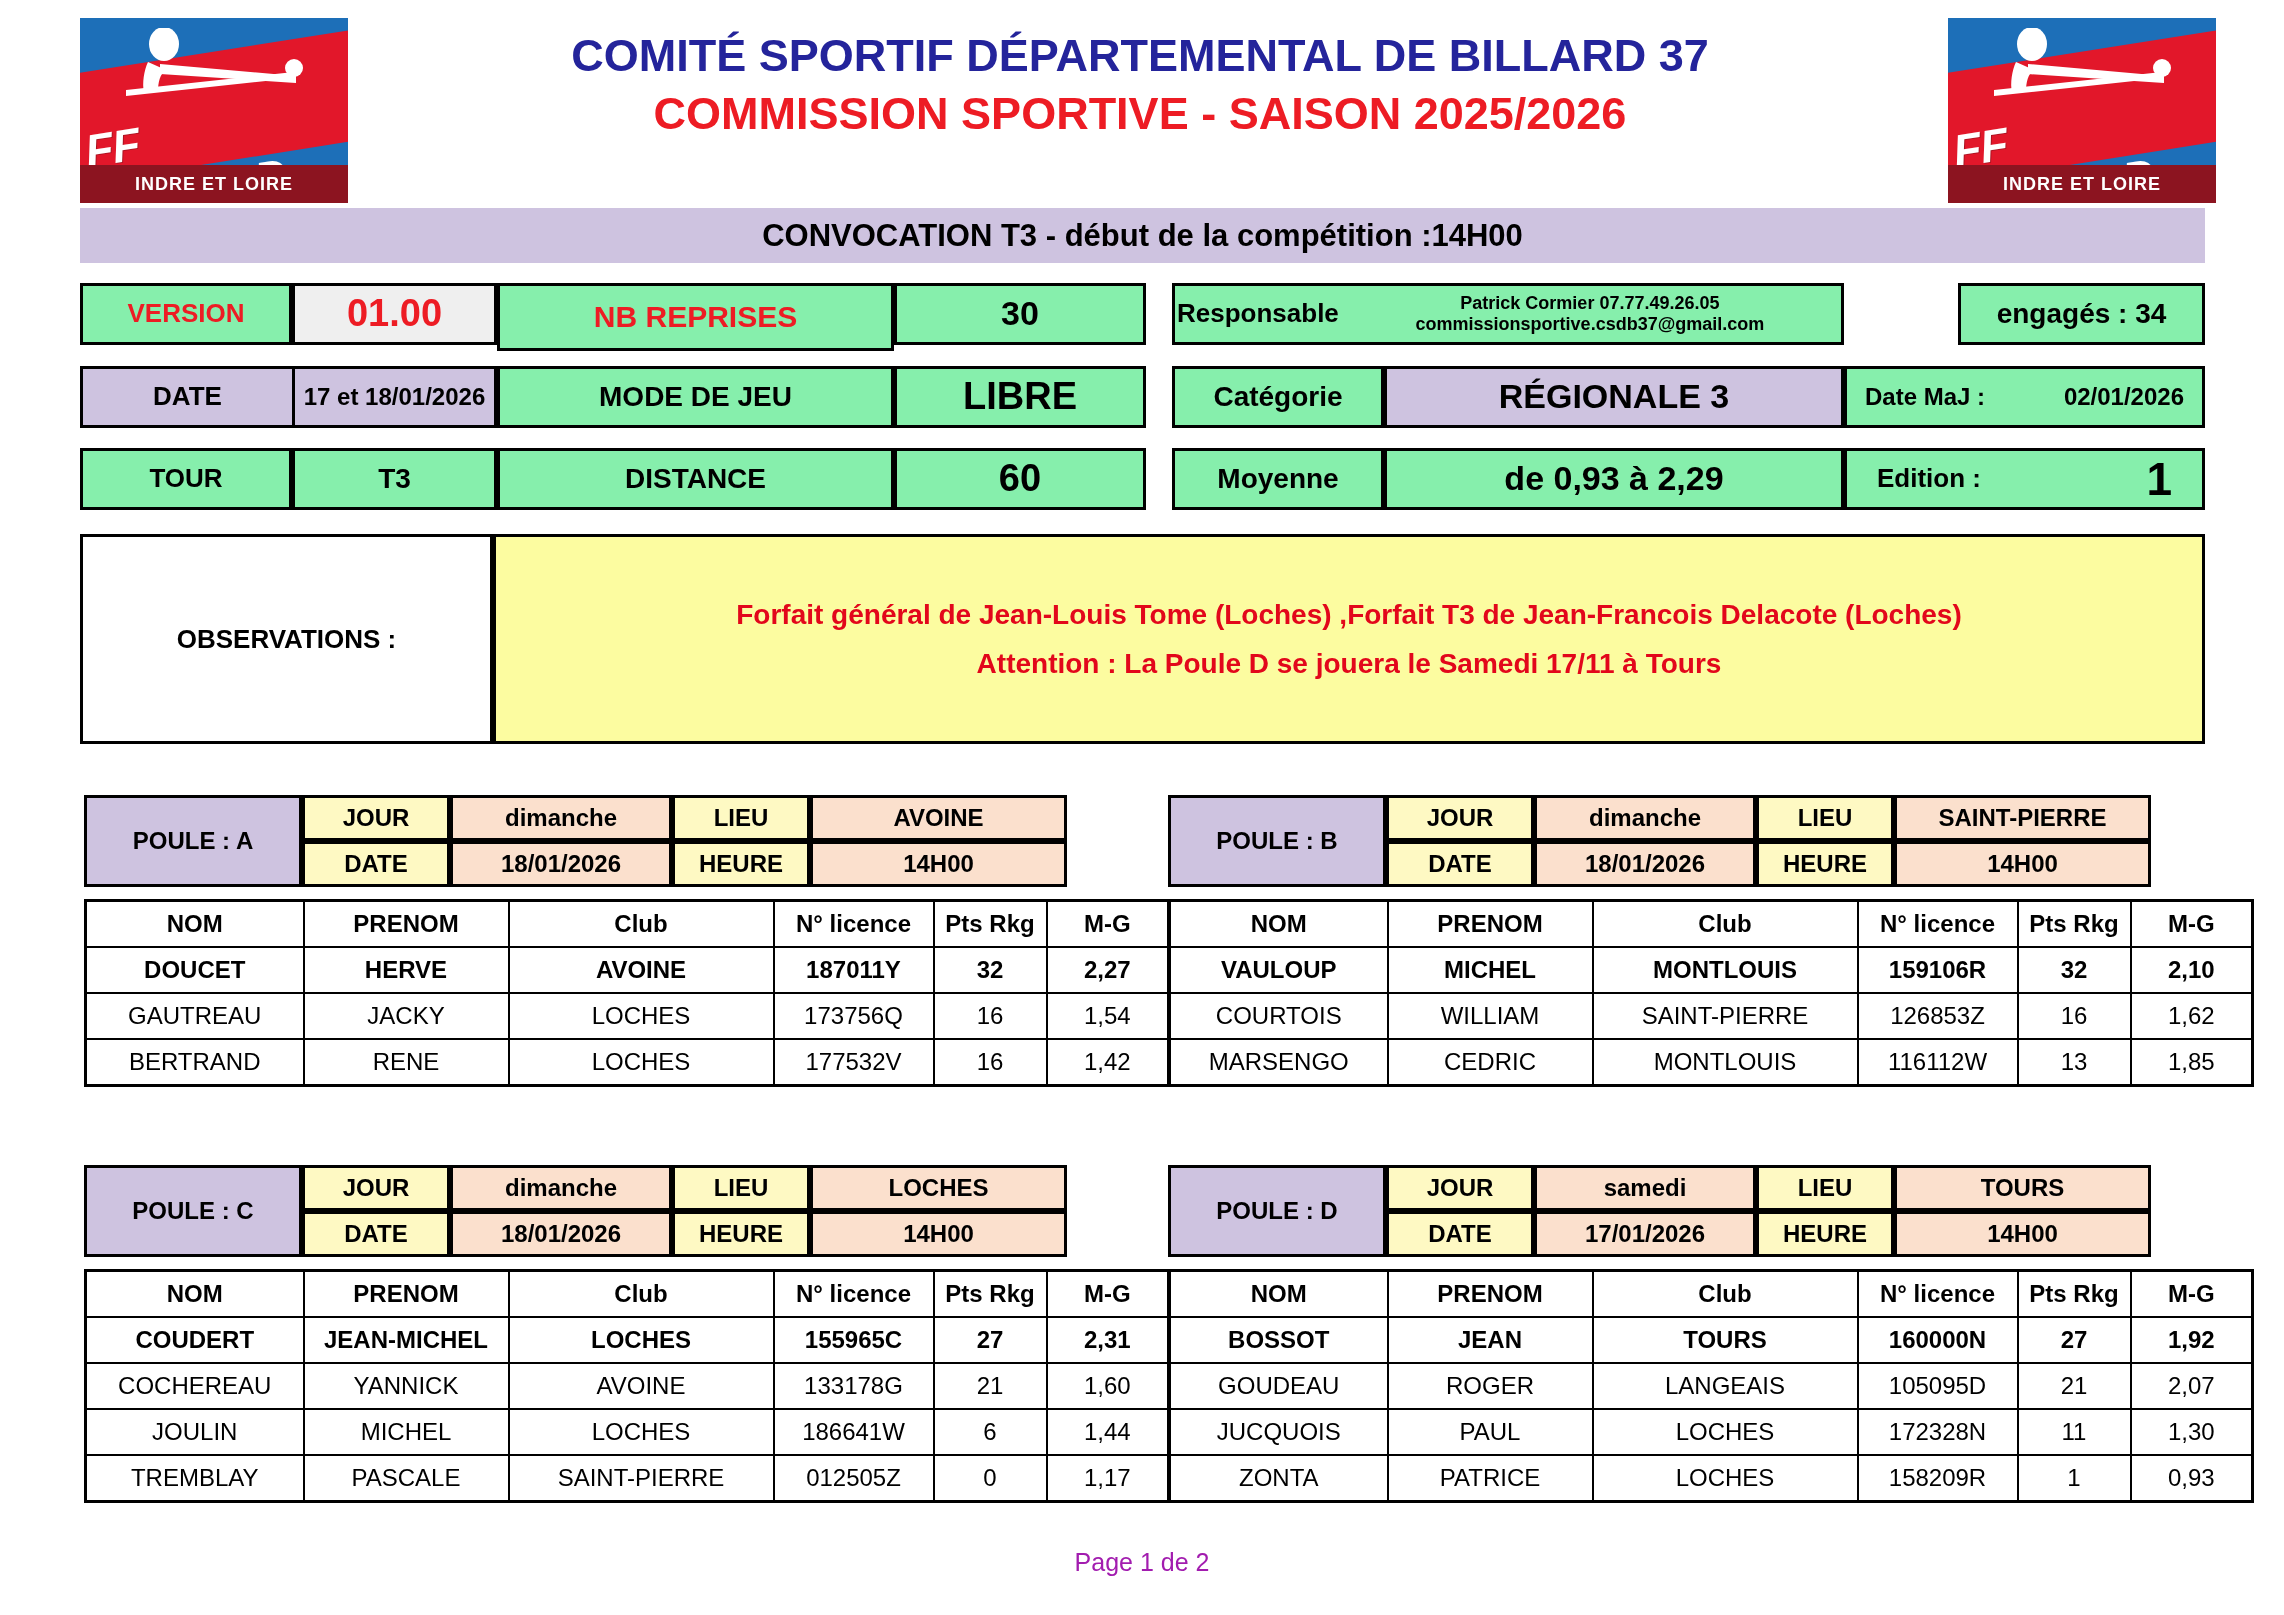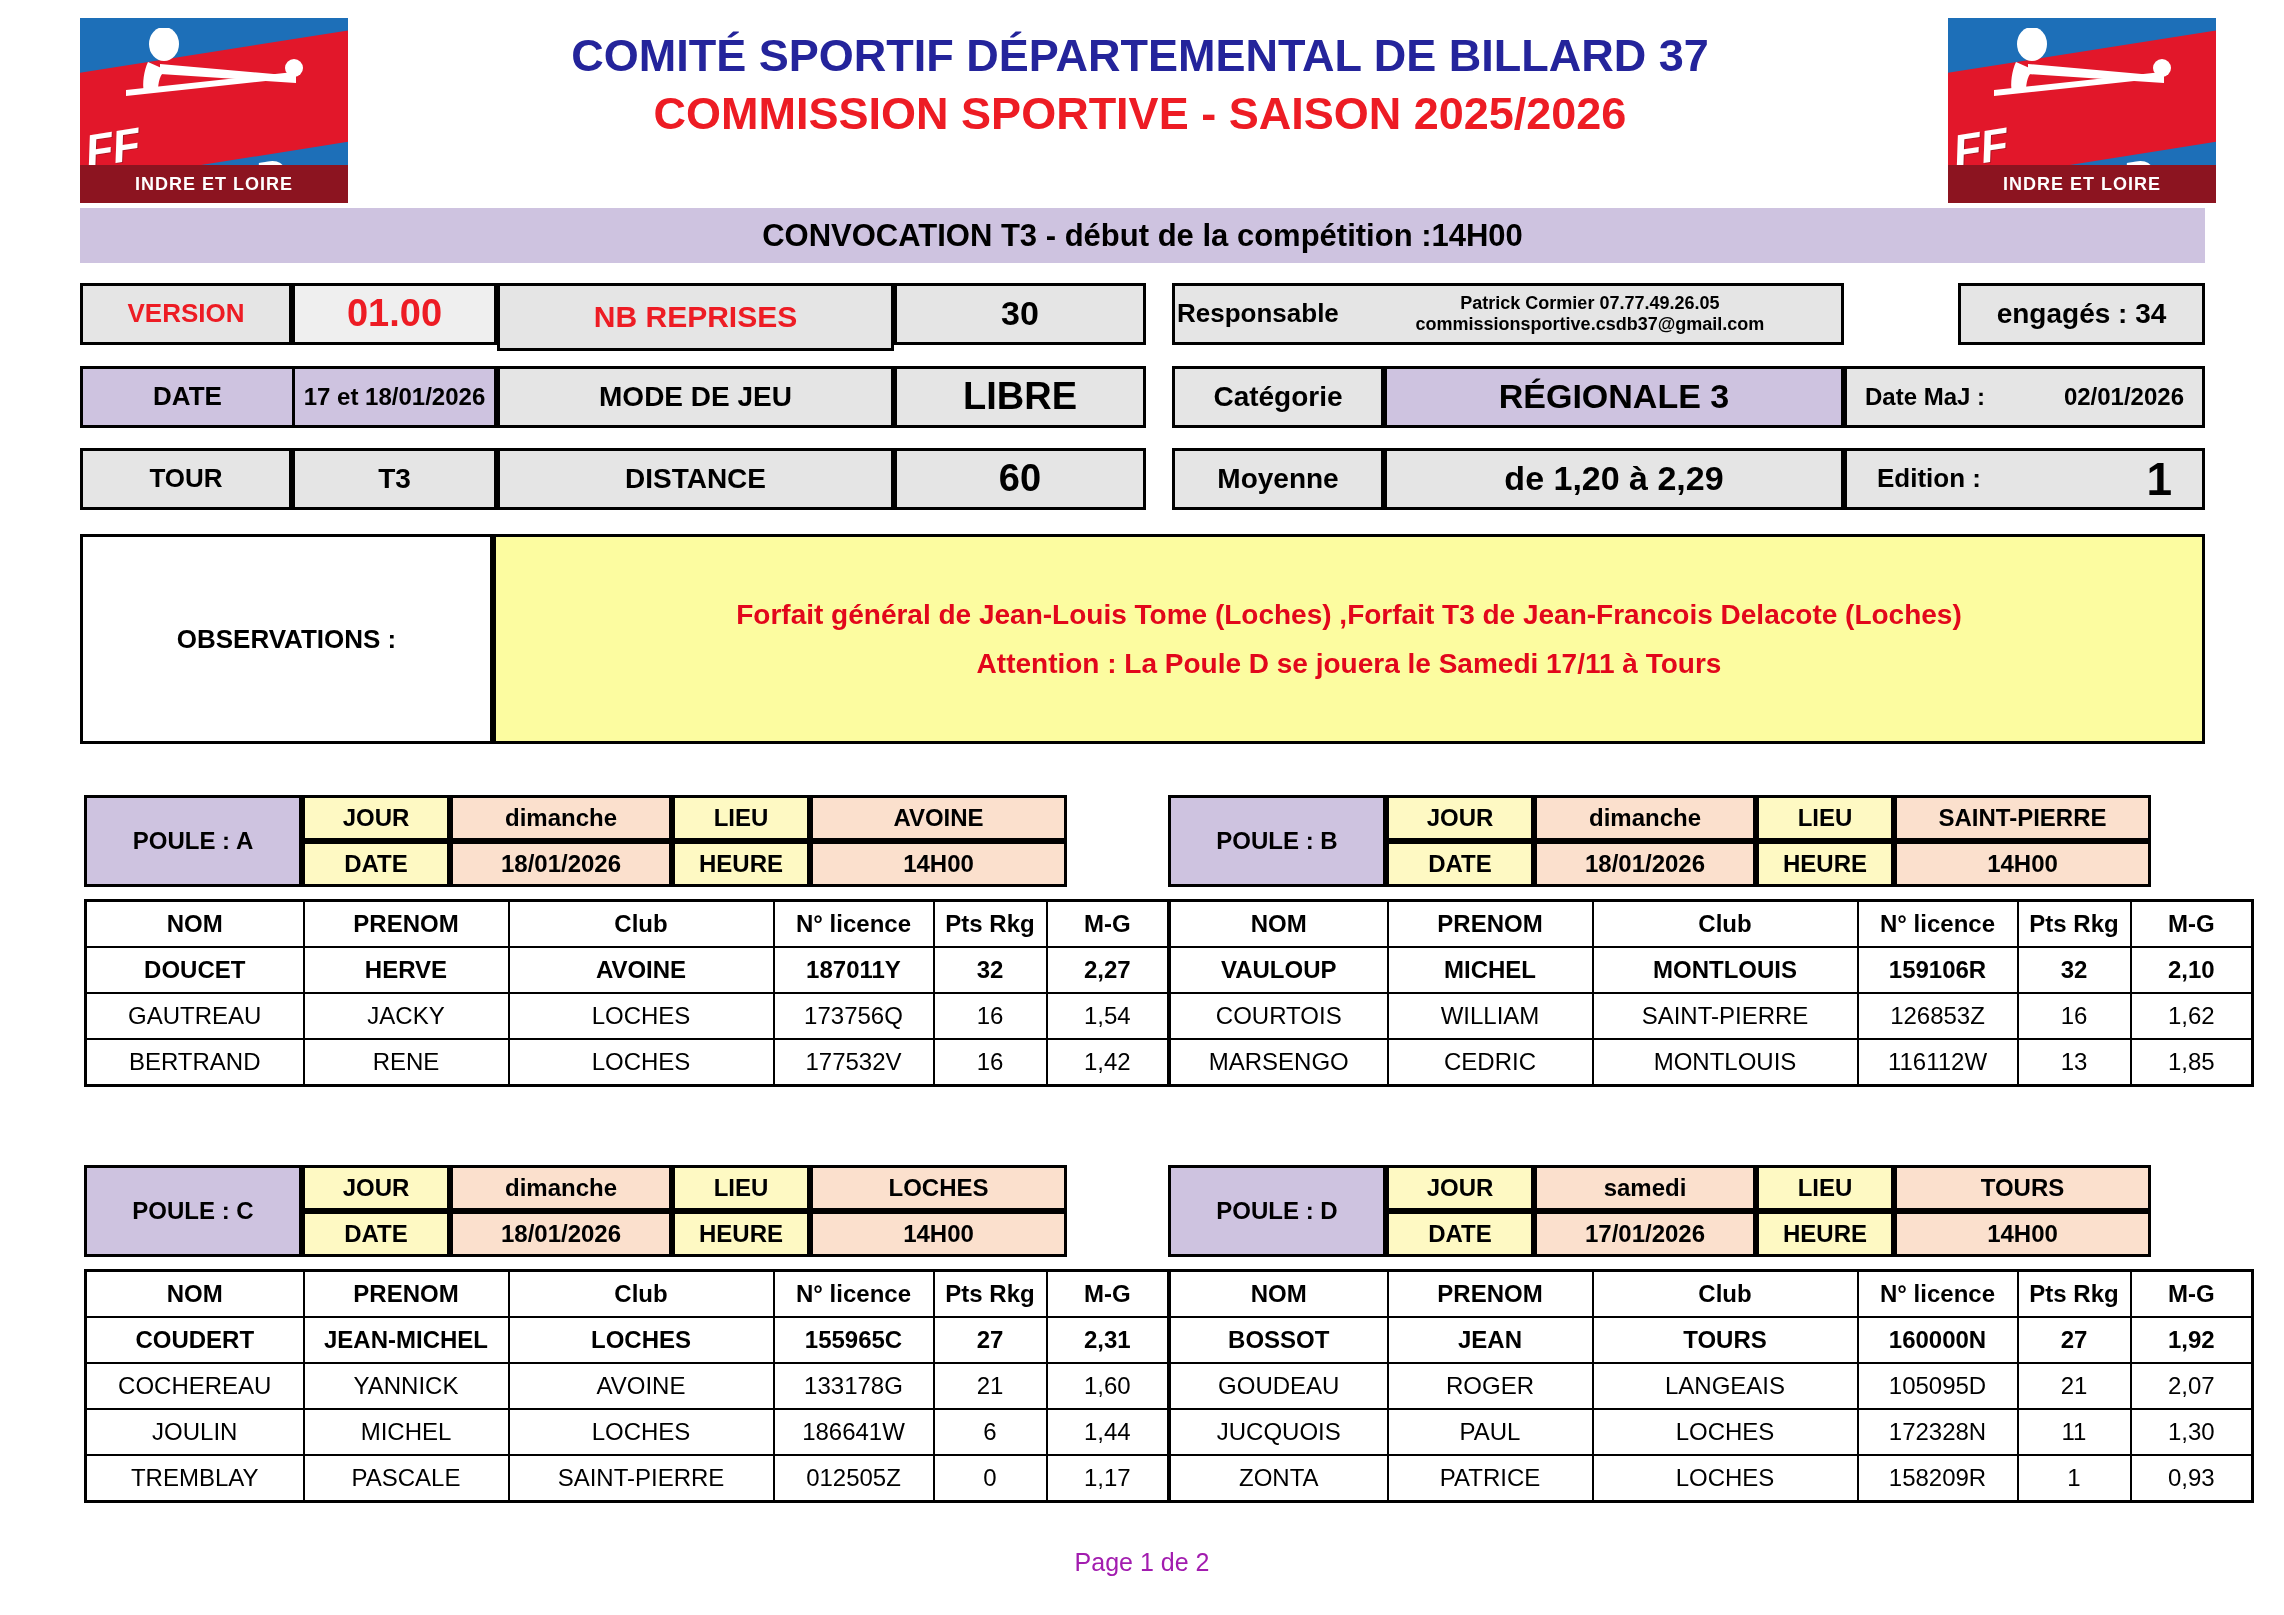--- a/index.html
+++ b/index.html
@@ -42,21 +42,21 @@
 
   
   .banner{
     position:absolute;left:80px;top:208px;width:2125px;height:55px;
     background:#cec3e0;display:flex;align-items:center;justify-content:center;
     font-size:31px;font-weight:bold;color:#000;
   }
 
   
   .cell{
-    position:absolute;box-sizing:border-box;border:3px solid #000;background:#e5e5e5;
+    position:absolute;box-sizing:border-box;border:3px solid #000;background:#86efac;
     display:flex;align-items:center;justify-content:center;text-align:center;
     font-weight:bold;line-height:1.15;
   }
   .lav{background:#cec3e0;}
   .grey{background:#efefef;}
   .red{color:#ed1c24;}
   .f18{font-size:18px;} .f24{font-size:24px;}
   .f26{font-size:26px;} .f28{font-size:28px;} .f30{font-size:30px;}
   .f34{font-size:34px;} .f38{font-size:38px;} .f46{font-size:46px;}
 
@@ -161,21 +161,21 @@
   <div class="cell" style="left:1844px;top:366px;width:361px;height:62px;justify-content:space-between;padding:0 18px;">
     <span class="f24">Date MaJ :</span>
     <span class="f24">02/01/2026</span>
   </div>
 
   <div class="cell f26" style="left:80px;top:448px;width:212px;height:62px;">TOUR</div>
   <div class="cell f28" style="left:292px;top:448px;width:205px;height:62px;">T3</div>
   <div class="cell f28" style="left:497px;top:448px;width:397px;height:62px;">DISTANCE</div>
   <div class="cell f38" style="left:894px;top:448px;width:252px;height:62px;">60</div>
   <div class="cell f28" style="left:1172px;top:448px;width:212px;height:62px;">Moyenne</div>
-  <div class="cell f34" style="left:1384px;top:448px;width:460px;height:62px;">de 1,20 à 2,29</div>
+  <div class="cell f34" style="left:1384px;top:448px;width:460px;height:62px;">de 0,93 à 2,29</div>
   <div class="cell" style="left:1844px;top:448px;width:361px;height:62px;justify-content:space-between;padding:0 30px;">
     <span class="f26">Edition :</span>
     <span class="f46">1</span>
   </div>
 
   <div class="obs-label" style="left:80px;top:534px;width:413px;height:210px;">OBSERVATIONS :</div>
   <div class="obs-body" style="left:493px;top:534px;width:1712px;height:210px;">
     <div>Forfait général de Jean-Louis Tome (Loches) ,Forfait T3 de Jean-Francois Delacote (Loches)</div>
     <div>Attention : La Poule D se jouera le Samedi 17/11 à Tours</div>
   </div>

